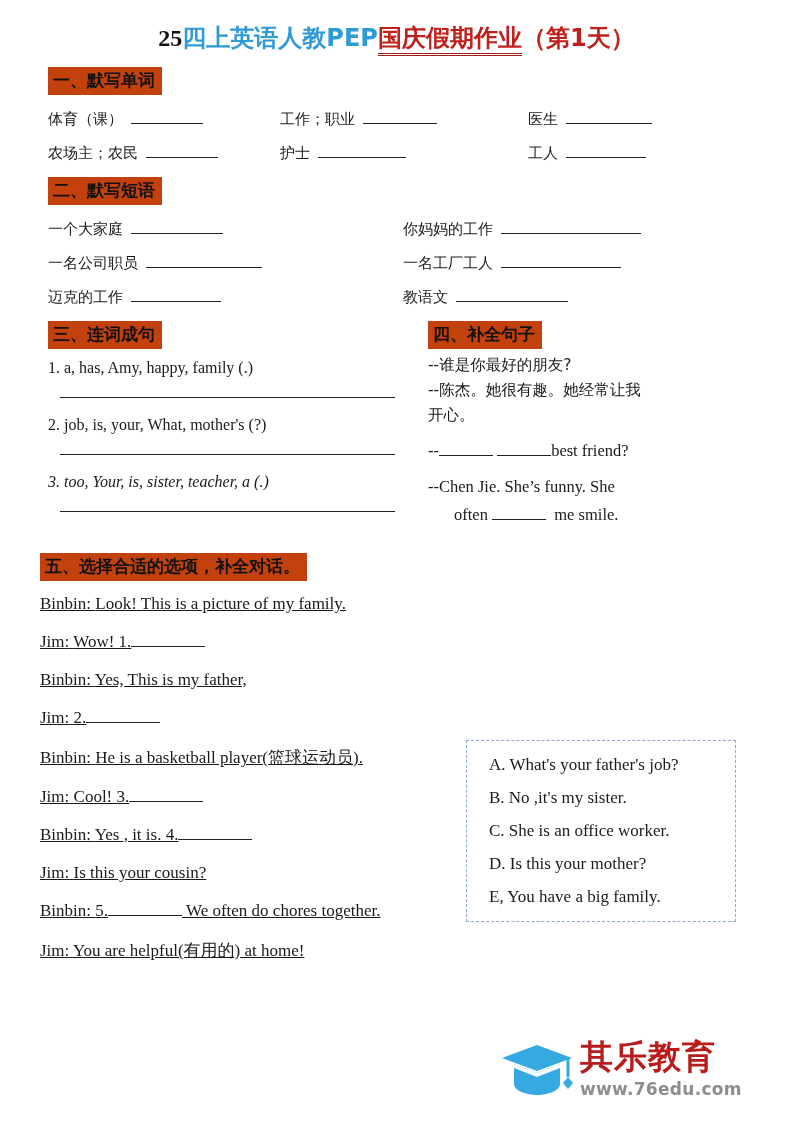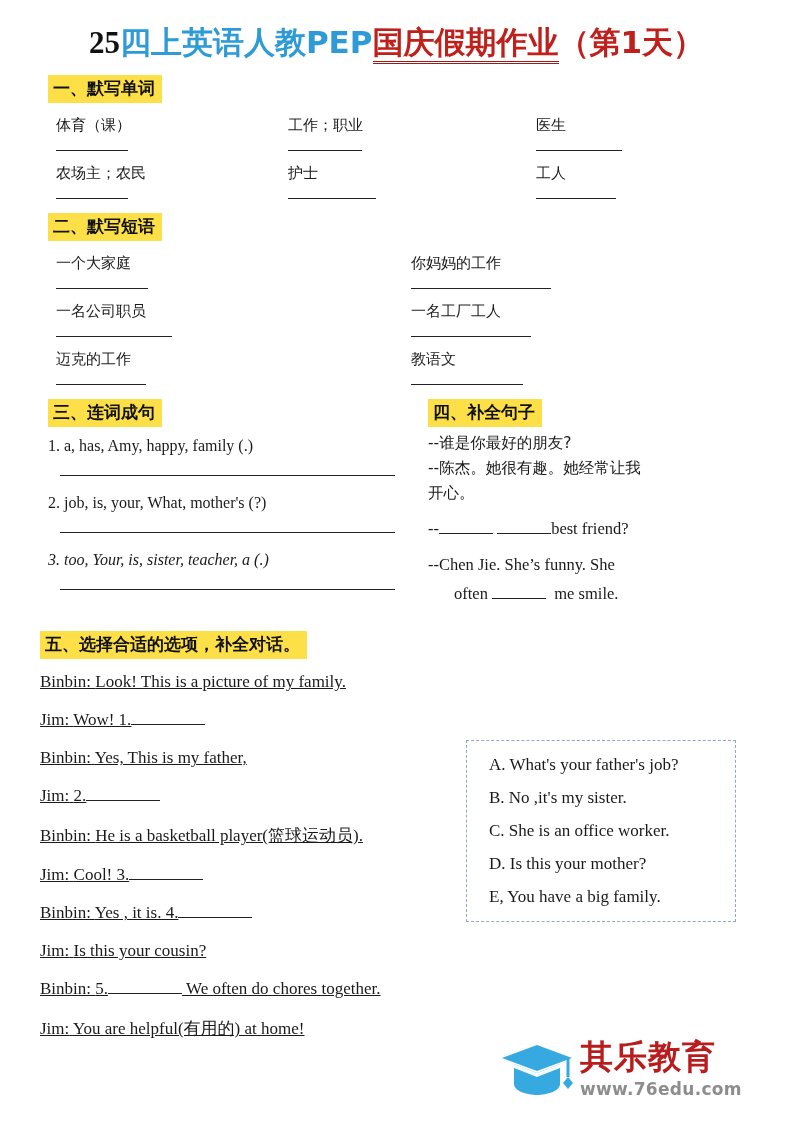--- a/index.html
+++ b/index.html
@@ -24,21 +24,21 @@
   }
 
   
   .title-wrap {
     text-align: center;
     padding-top: 24px;
     white-space: nowrap;
   }
   .title {
     display: inline-block;
-    font-size: 31px;
+    font-size: 24px;
     font-weight: bold;
     letter-spacing: 0px;
     line-height: 1.2;
   }
   .t-num {
     color: #111111;
     font-family: "Liberation Serif", serif;
   }
   .t-blue {
     color: #2E9BD6;
@@ -54,21 +54,21 @@
   }
   .t-red-plain {
     color: #C0201B;
     font-family: "DejaVu Sans", sans-serif;
     font-weight: bold;
   }
 
   
   .sec-head {
     display: inline-block;
-    background: #fde047;
+    background: #c2410c;
     font-family: "DejaVu Sans", sans-serif;
     font-weight: bold;
     font-size: 17px;
     color: #111;
     padding: 2px 7px 3px 5px;
     line-height: 1.35;
   }
   .sec-head-row {
     margin: 0 0 0 48px;
   }
@@ -81,21 +81,21 @@
   }
 
   
   .wordrow {
     display: flex;
     margin-left: 48px;
     margin-right: 40px;
     margin-top: 13px;
     align-items: baseline;
   }
-  .wcell { display: flex; align-items: baseline; flex-direction: column; }
+  .wcell { display: flex; align-items: baseline; }
   .wcell .lbl { white-space: nowrap; }
   .blank {
     display: inline-block;
     border-bottom: 1.3px solid #222;
     height: 15px;
     margin-left: 8px;
   }
 
   
   .cols {

